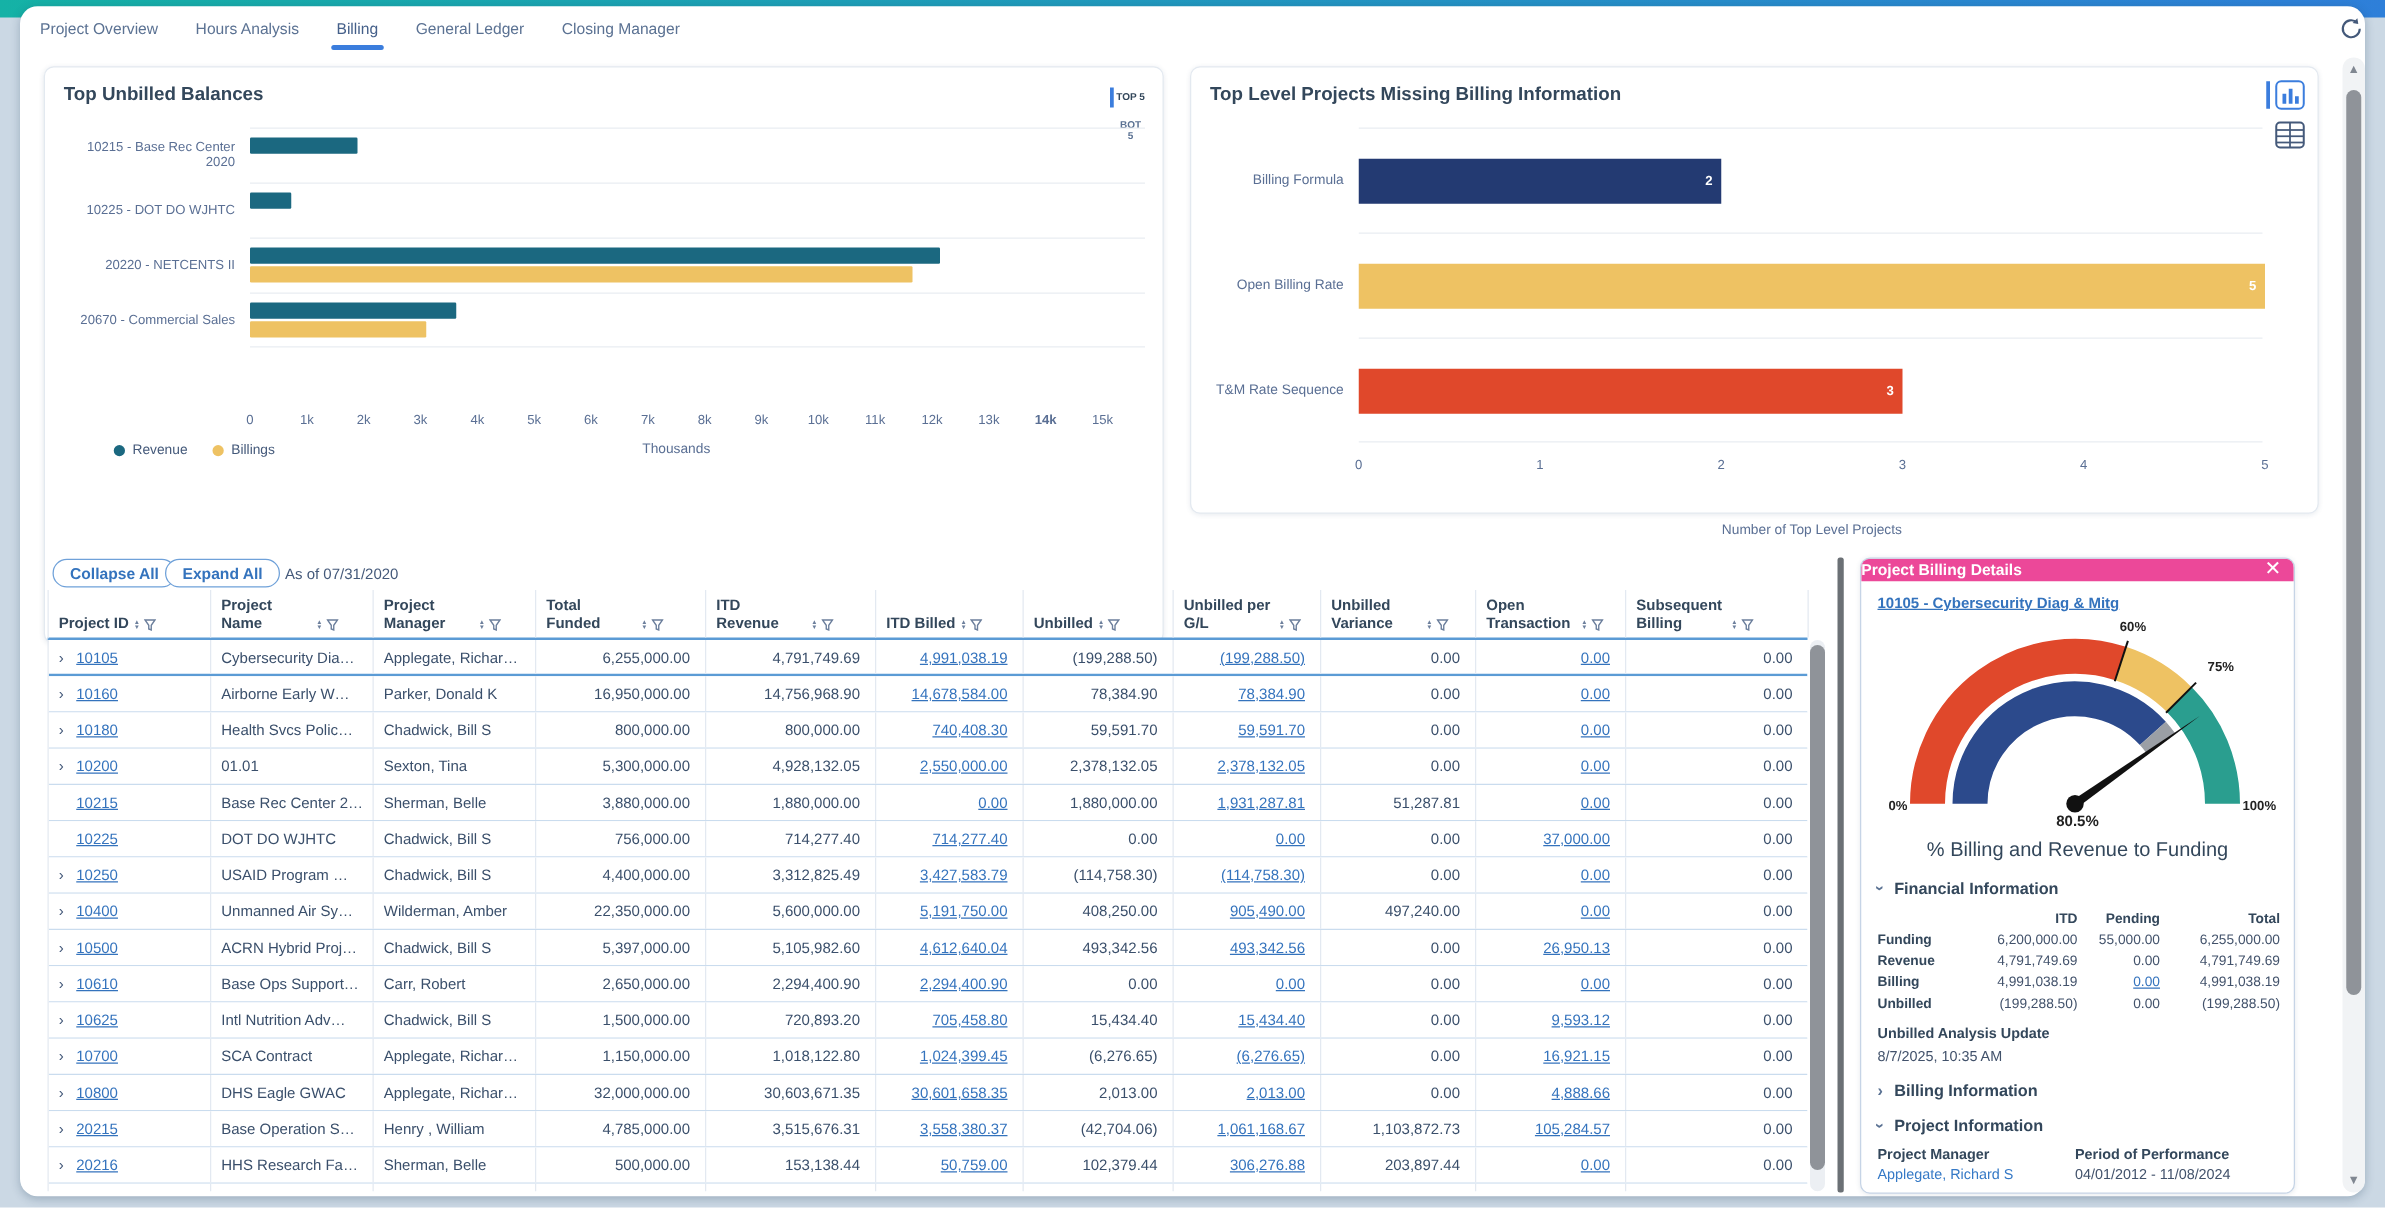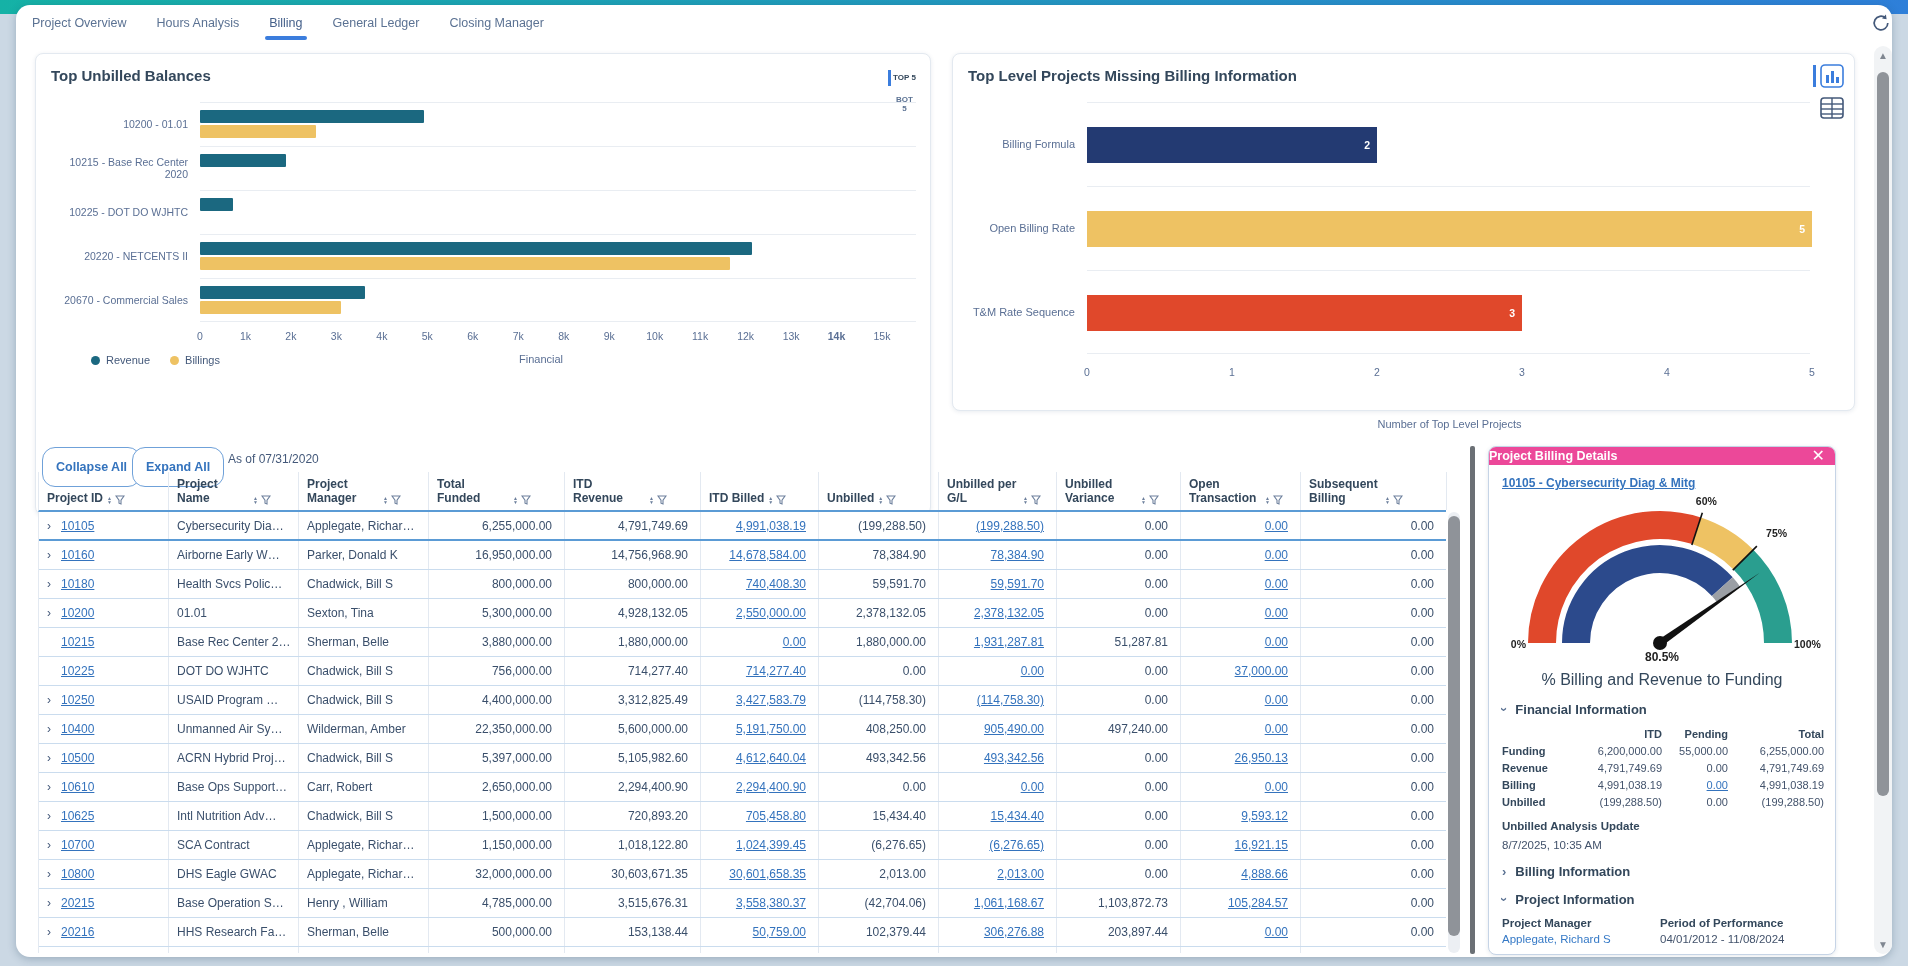--- a/index.html
+++ b/index.html
@@ -51,21 +51,21 @@
   .axis-label { position:absolute; text-align:center; font-size:11px; color:#5a6f94; }
   .legend { position:absolute; left:55px; top:300px; display:flex; gap:20px; }
   .legend-item { display:flex; align-items:center; gap:6px; font-size:11px; color:#44597a; }
   .legend-dot { width:9px; height:9px; border-radius:50%; }
 
   .ctype-icons { position:absolute; right:8px; top:10px; width:30px; }
   .ctype { position:relative; width:24px; height:24px; margin:0 0 8px 4px; cursor:pointer; }
   .ctype.active::before { content:""; position:absolute; left:-7px; top:1px; width:3px; height:22px; background:#3b7ddd; }
 
   
-  .btn { position:absolute; top:447px; height:40px; padding:3px 13px; background:#fff;
+  .btn { position:absolute; top:447px; height:23px; padding:3px 13px; background:#fff;
          border:1.5px solid #6fa1d9; border-radius:13px; color:#3473bd; font-size:12.5px;
          font-weight:bold; cursor:pointer; font-family:inherit; }
   .asof { position:absolute; left:228px; top:452px; font-size:12px; color:#44597a; }
 
   
   .t-grid { display:grid; grid-template-columns:130px 130px 130px 136px 136px 118px 120px 118px 124px 120px 146px; }
   .t-head { position:absolute; left:38px; top:472px; width:1408px; height:40px;
             border-bottom:2px solid #5b9bd5; border-left:1px solid #e3e9f1; }
   .th { display:flex; align-items:flex-end; gap:4px; padding:2px 6px 4px 8px;
         border-right:1px solid #e3e9f1; font-size:12px; font-weight:bold; color:#33475b; }
@@ -147,27 +147,20 @@
 </div>
 
 <div class="card card-left">
   <div class="card-title">Top Unbilled Balances</div>
   <div class="topbot">
     <div class="tb-item active">TOP 5</div>
     <div class="tb-item">BOT 5</div>
   </div>
   <div class="chart-rows" id="left-rows">
       <div class="chart-row">
-        <div class="chart-cat-label">10200 - 01.01</div>
-        <div class="chart-bars">
-          <div class="hbar" style="width: 224.1px; background: rgb(27, 104, 128); top: 7px;"></div>
-          <div class="hbar" style="width: 115.9px; background: rgb(238, 194, 99); top: 22px;"></div>
-        </div>
-      </div>
-      <div class="chart-row">
         <div class="chart-cat-label">10215 - Base Rec Center 2020</div>
         <div class="chart-bars">
           <div class="hbar" style="width: 85.5px; background: rgb(27, 104, 128); top: 7px;"></div>
         </div>
       </div>
       <div class="chart-row">
         <div class="chart-cat-label">10225 - DOT DO WJHTC</div>
         <div class="chart-bars">
           <div class="hbar" style="width: 32.5px; background: rgb(27, 104, 128); top: 7px;"></div>
         </div>
@@ -208,21 +201,21 @@
   <div class="legend" id="left-legend">
       <div class="legend-item">
         <span class="legend-dot" style="background: rgb(27, 104, 128);"></span>
         <span>Revenue</span>
       </div>
       <div class="legend-item">
         <span class="legend-dot" style="background: rgb(238, 194, 99);"></span>
         <span>Billings</span>
       </div>
     </div>
-  <div class="axis-label" style="left:164px; top:299px; width:682px;">Financial</div>
+  <div class="axis-label" style="left:164px; top:299px; width:682px;">Thousands</div>
 </div>
 
 <div class="card card-right">
   <div class="card-title">Top Level Projects Missing Billing Information</div>
   <div class="ctype-icons">
     <div class="ctype active">
       <svg width="24" height="24" viewBox="0 0 24 24">
         <rect x="1" y="1" width="22" height="22" rx="4" fill="none" stroke="#3b7ddd" stroke-width="1.6"></rect>
         <rect x="6" y="11" width="3" height="8" fill="#3b7ddd"></rect>
         <rect x="11" y="7" width="3" height="12" fill="#3b7ddd"></rect>

